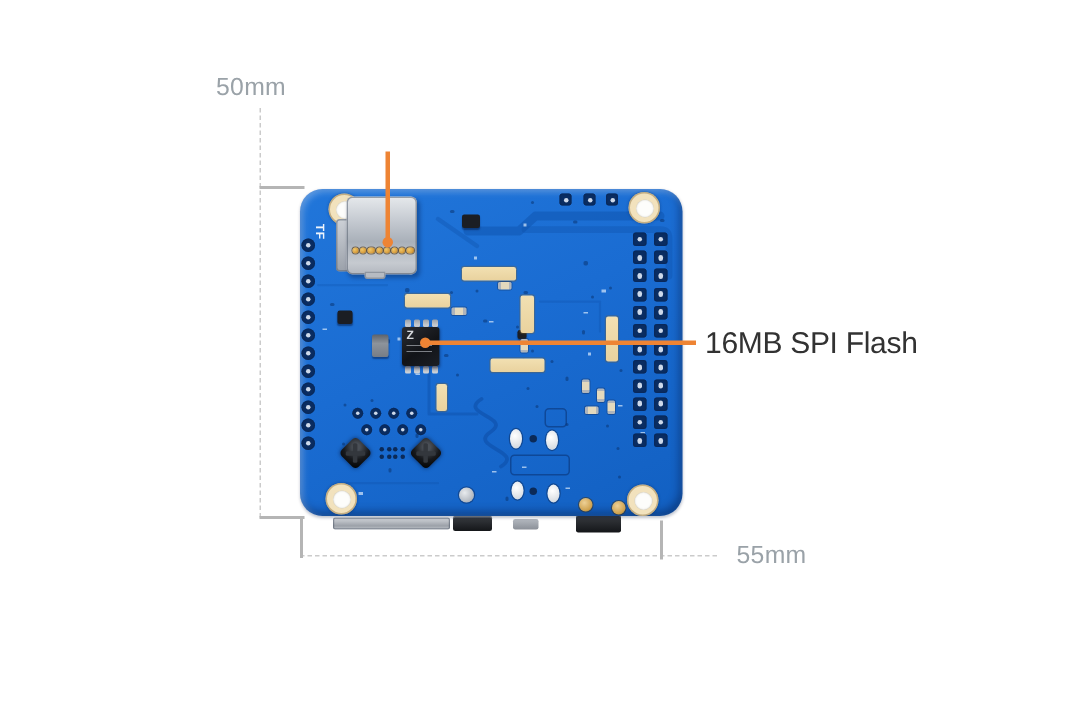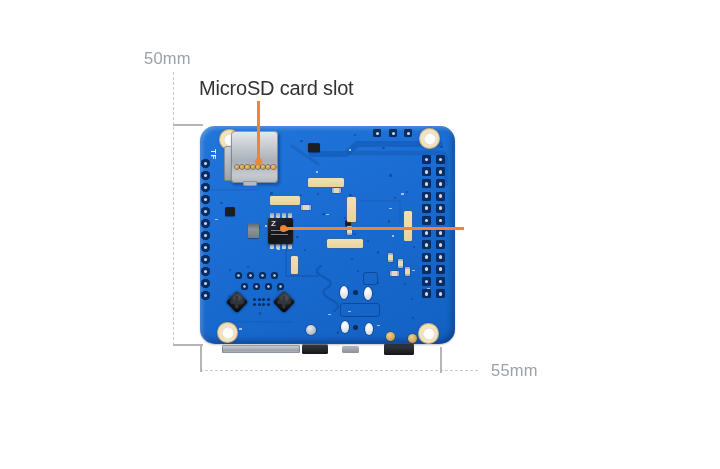--- a/index.html
+++ b/index.html
@@ -308,20 +308,20 @@
     <div class="oval" style="left:141px;top:195px;width:8px;height:12px;"></div>
     <div class="oval" style="left:165px;top:197px;width:8px;height:12px;"></div>
     <div class="dotdark" style="left:153px;top:199px;width:5px;height:5px;"></div>
     <div class="silver-dot" style="left:106px;top:199px;width:10px;height:10px;"></div>
     <div class="outline-rect" style="left:140px;top:177px;width:38px;height:12px;"></div>
     <div class="outline-rect" style="left:163px;top:146px;width:13px;height:11px;"></div>
     <div class="tan-pad" style="left:186px;top:206px;"></div>
     <div class="tan-pad" style="left:208px;top:208px;"></div>
   </div>
 
-  <div class="callout-label" style="left:199px;top:77px;">MicroSD card slot</div>
   <div class="callout-line-v" style="left:257px;top:101px;height:60px;"></div>
   <div class="callout-dot" style="left:254.5px;top:157.5px;"></div>
 
   <div class="callout-line-h" style="left:283px;top:227px;width:181px;"></div>
   <div class="callout-dot" style="left:280px;top:224.5px;"></div>
+  <div class="callout-label" style="left:470px;top:218px;">16MB SPI Flash</div>
 
 </div>
 
 </body></html>

